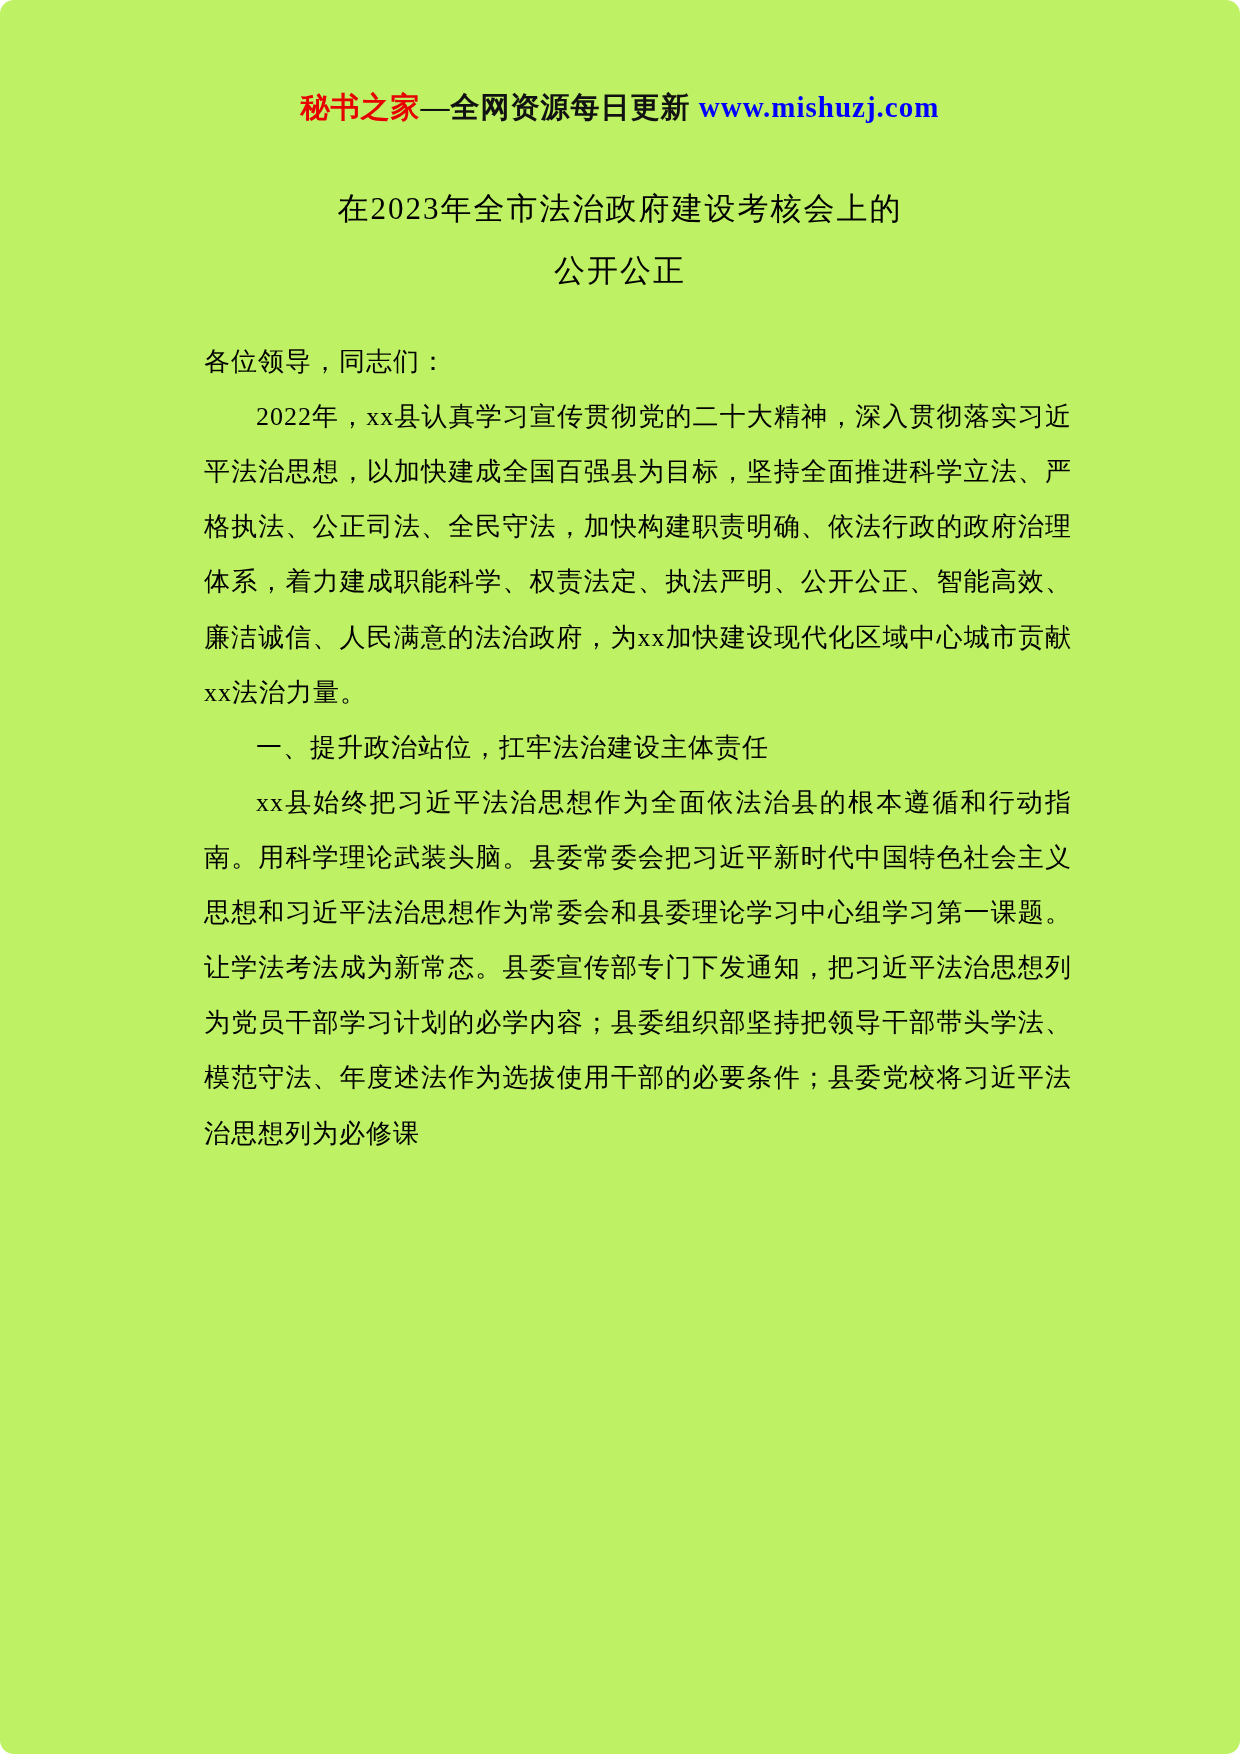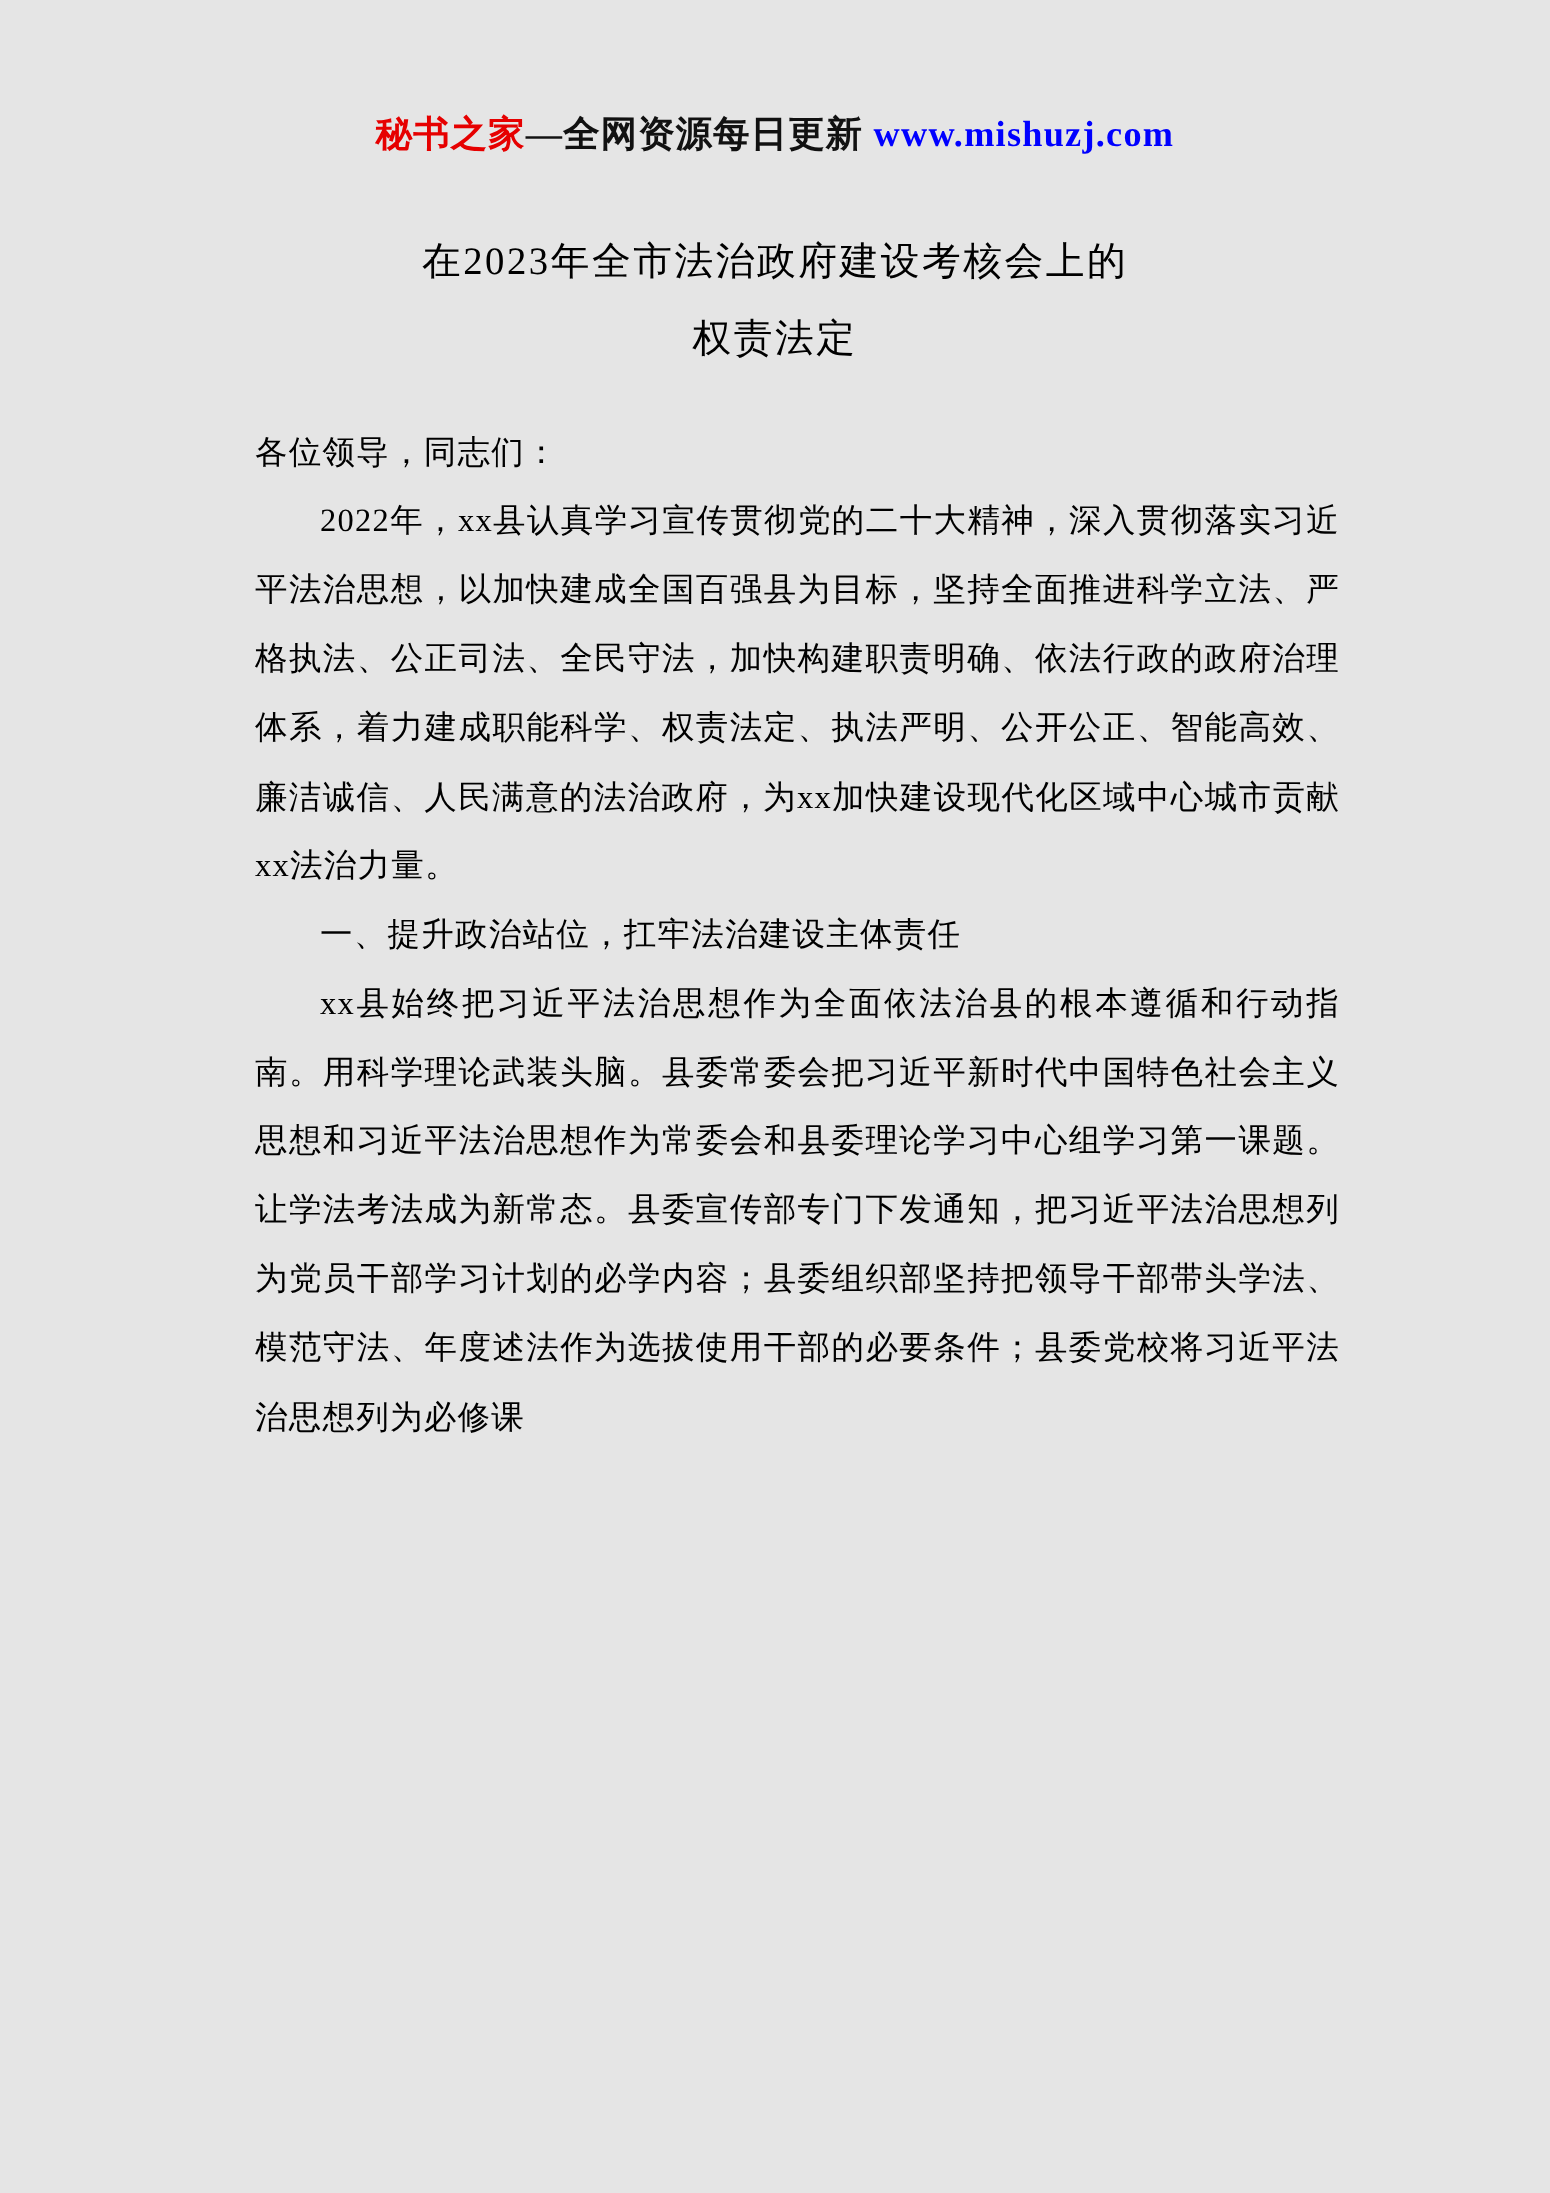--- a/index.html
+++ b/index.html
@@ -4,24 +4,25 @@
 <style>
   * { margin: 0; padding: 0; box-sizing: border-box; }
   html, body { background: #ffffff; }
   body { font-family: "Liberation Serif", "DejaVu Serif", serif; }
 
   .page {
     position: relative;
     width: 1240px;
     height: 1754px;
     margin: 0 auto;
-    background: #e5e5e5;
+    background: #bef264;
     color: #000000;
     padding: 88px 168px 0 168px;
     overflow: hidden;
+    border-radius: 14px;
   }
 
   
   .site-header {
     text-align: center;
     font-size: 29px;
     font-weight: bold;
     letter-spacing: 1px;
     white-space: nowrap;
   }
@@ -61,21 +62,21 @@
 <body>
 
 <div class="page">
 
   <div class="site-header">
     <span class="brand">秘书之家</span><span class="tagline">—全网资源每日更新 </span><a class="url" href="#">www.mishuzj.com</a>
   </div>
 
   <h1 class="doc-title">
     <span class="title-line">在2023年全市法治政府建设考核会上的</span><br>
-    <span class="title-line">权责法定</span>
+    <span class="title-line">公开公正</span>
   </h1>
 
   <div class="doc-body">
     <p class="para">各位领导，同志们：</p>
     <p class="para indent">2022年，xx县认真学习宣传贯彻党的二十大精神，深入贯彻落实习近平法治思想，以加快建成全国百强县为目标，坚持全面推进科学立法、严格执法、公正司法、全民守法，加快构建职责明确、依法行政的政府治理体系，着力建成职能科学、权责法定、执法严明、公开公正、智能高效、廉洁诚信、人民满意的法治政府，为xx加快建设现代化区域中心城市贡献xx法治力量。</p>
     <p class="para indent bold">一、提升政治站位，扛牢法治建设主体责任</p>
     <p class="para indent">xx县始终把习近平法治思想作为全面依法治县的根本遵循和行动指南。用科学理论武装头脑。县委常委会把习近平新时代中国特色社会主义思想和习近平法治思想作为常委会和县委理论学习中心组学习第一课题。让学法考法成为新常态。县委宣传部专门下发通知，把习近平法治思想列为党员干部学习计划的必学内容；县委组织部坚持把领导干部带头学法、模范守法、年度述法作为选拔使用干部的必要条件；县委党校将习近平法治思想列为必修课</p>
   </div>
 
 </div>

